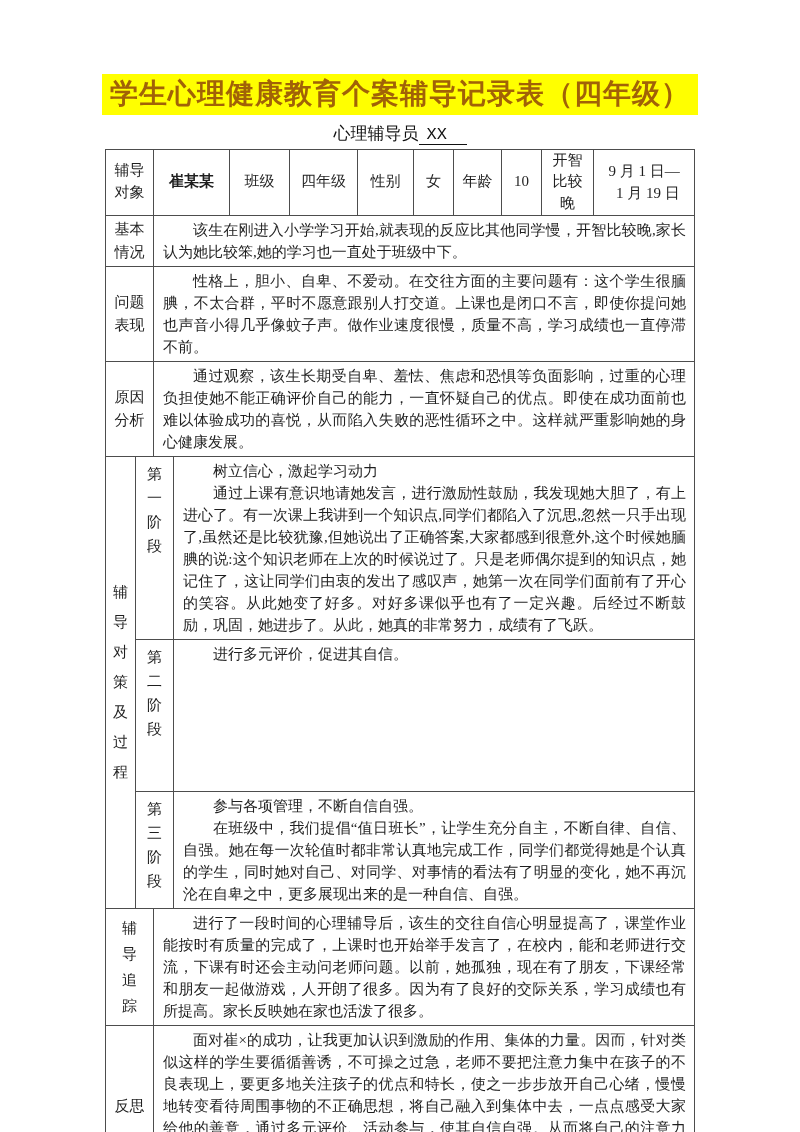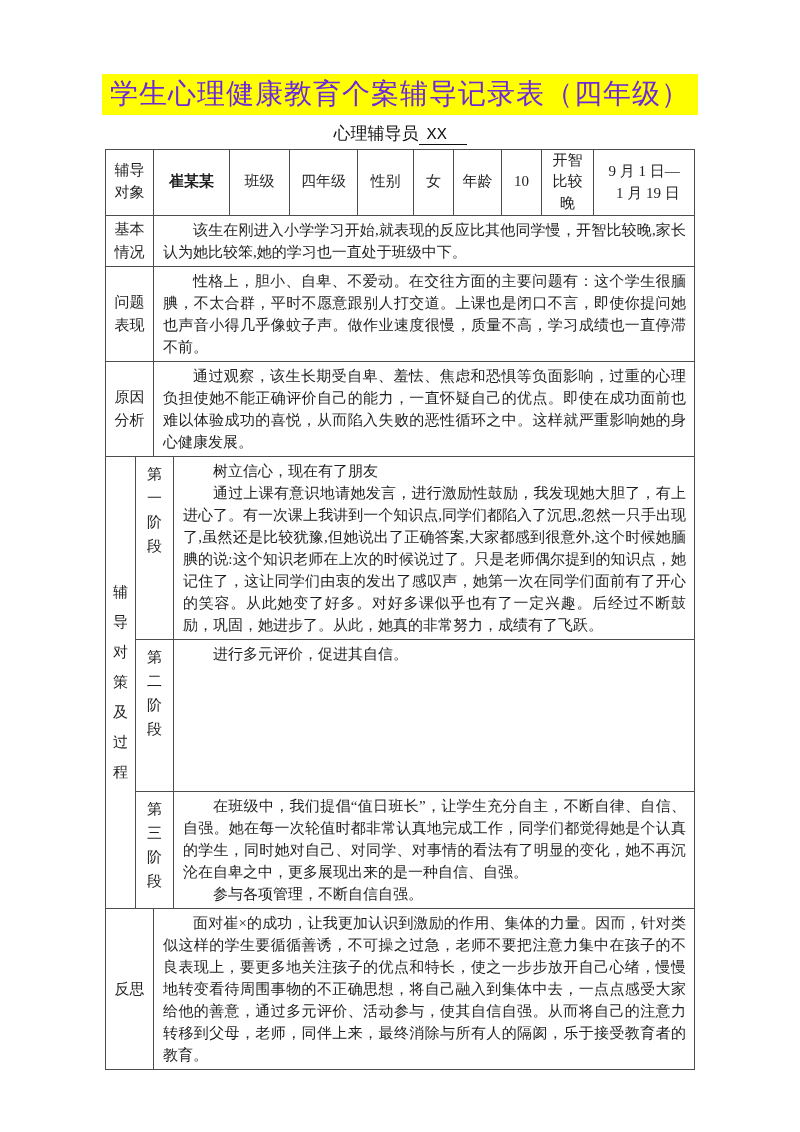--- a/index.html
+++ b/index.html
@@ -3,22 +3,22 @@
 <meta charset="utf-8">
 <style>
   html,body{margin:0;padding:0;background:#ffffff;}
   .page{
     width:800px;height:1132px;margin:0 auto;background:#ffffff;
     font-family:"Liberation Serif","DejaVu Serif",serif;
     color:#1f1f1f;box-sizing:border-box;overflow:hidden;
   }
   .title-wrap{padding-top:74px;text-align:center;}
   .title-hl{
-    display:inline-block;background:#ffff00;color:#6d28d9;
-    font-size:28px;font-weight:normal;letter-spacing:1px;
+    display:inline-block;background:#ffff00;color:#a16207;
+    font-size:28px;font-weight:bold;letter-spacing:1px;
     padding:3px 8px 4px 8px;line-height:1.2;
   }
   .subtitle{
     text-align:center;font-size:17px;margin-top:7px;margin-bottom:4px;color:#111;
   }
   .counselor-name{
     display:inline-block;border-bottom:1.5px solid #111;
     padding:0 16px 0 8px;min-width:24px;text-align:left;
     font-family:"Liberation Mono","DejaVu Sans Mono",monospace;
   }
@@ -152,47 +152,55 @@
       <div class="cell strat-outer-label">
         <span class="vchars">辅导对策及过程</span>
       </div>
       <div class="stages">
 
         <div class="stage-row st1">
           <div class="cell stage-lab">
               <span class="vchars">第一阶段</span>
             </div>
           <div class="cell content">
-            <p class="para">树立信心，现在有了朋友</p>
+            <p class="para">树立信心，激起学习动力</p>
             <p class="para">通过上课有意识地请她发言，进行激励性鼓励，我发现她大胆了，有上进心了。有一次课上我讲到一个知识点,同学们都陷入了沉思,忽然一只手出现了,虽然还是比较犹豫,但她说出了正确答案,大家都感到很意外,这个时候她腼腆的说:这个知识老师在上次的时候说过了。只是老师偶尔提到的知识点，她记住了，这让同学们由衷的发出了感叹声，她第一次在同学们面前有了开心的笑容。从此她变了好多。对好多课似乎也有了一定兴趣。后经过不断鼓励，巩固，她进步了。从此，她真的非常努力，成绩有了飞跃。</p>
           </div>
         </div>
 
         <div class="stage-row st2">
           <div class="cell stage-lab">
               <span class="vchars">第二阶段</span>
             </div>
           <div class="cell content">
             <p class="para">进行多元评价，促进其自信。</p>
           </div>
         </div>
 
         <div class="stage-row st3">
           <div class="cell stage-lab">
               <span class="vchars">第三阶段</span>
             </div>
           <div class="cell content">
+            <p class="para">参与各项管理，不断自信自强。</p>
             <p class="para">在班级中，我们提倡“值日班长”，让学生充分自主，不断自律、自信、自强。她在每一次轮值时都非常认真地完成工作，同学们都觉得她是个认真的学生，同时她对自己、对同学、对事情的看法有了明显的变化，她不再沉沦在自卑之中，更多展现出来的是一种自信、自强。</p>
-            <p class="para">参与各项管理，不断自信自强。</p>
           </div>
         </div>
 
       </div>
     </div>
 
+    <div class="row r-follow">
+      <div class="cell lab v4">
+          <span class="vchars">辅导追踪</span>
+        </div>
+      <div class="cell content">
+          <p class="para">进行了一段时间的心理辅导后，该生的交往自信心明显提高了，课堂作业能按时有质量的完成了，上课时也开始举手发言了，在校内，能和老师进行交流，下课有时还会主动问老师问题。以前，她孤独，现在有了朋友，下课经常和朋友一起做游戏，人开朗了很多。因为有了良好的交际关系，学习成绩也有所提高。家长反映她在家也活泼了很多。</p>
+        </div>
+    </div>
 
     <div class="row r-reflect">
       <div class="cell lab">
           <span>反思</span>
         </div>
       <div class="cell content">
           <p class="para">面对崔×的成功，让我更加认识到激励的作用、集体的力量。因而，针对类似这样的学生要循循善诱，不可操之过急，老师不要把注意力集中在孩子的不良表现上，要更多地关注孩子的优点和特长，使之一步步放开自己心绪，慢慢地转变看待周围事物的不正确思想，将自己融入到集体中去，一点点感受大家给他的善意，通过多元评价、活动参与，使其自信自强。从而将自己的注意力转移到父母，老师，同伴上来，最终消除与所有人的隔阂，乐于接受教育者的教育。</p>
         </div>
     </div>
 

